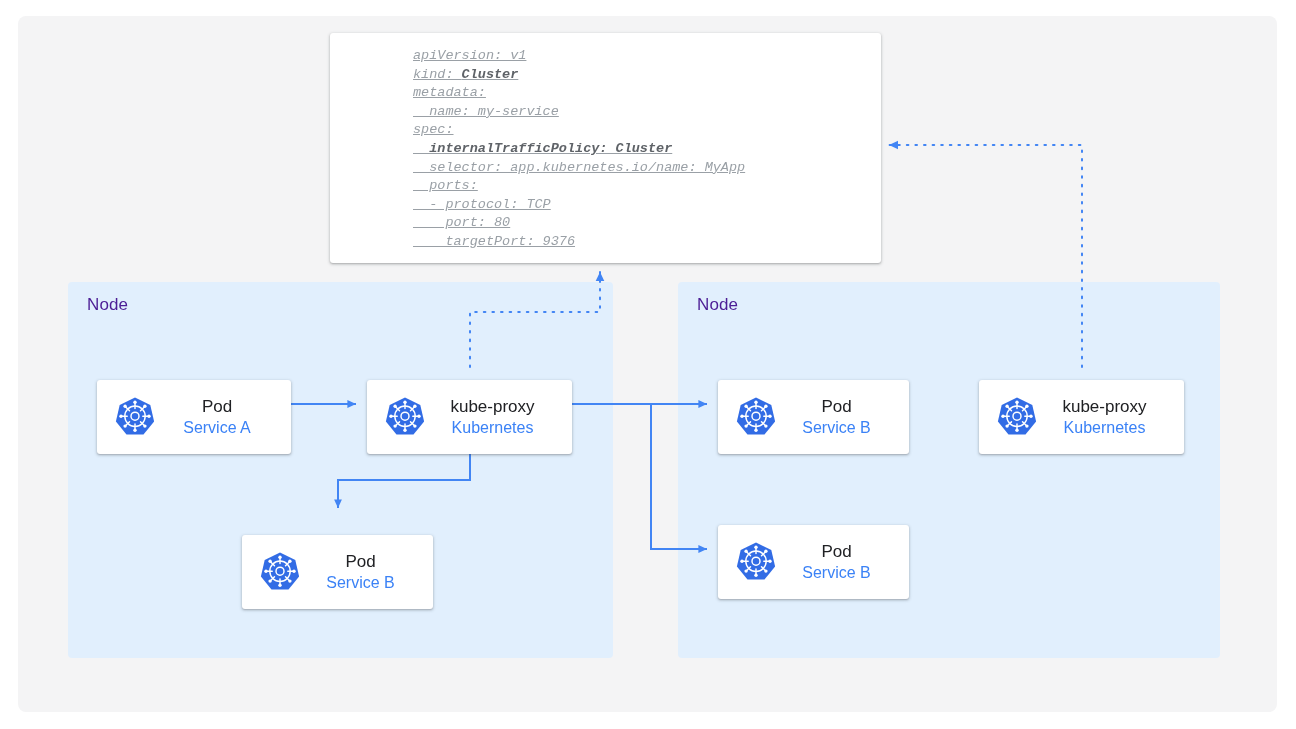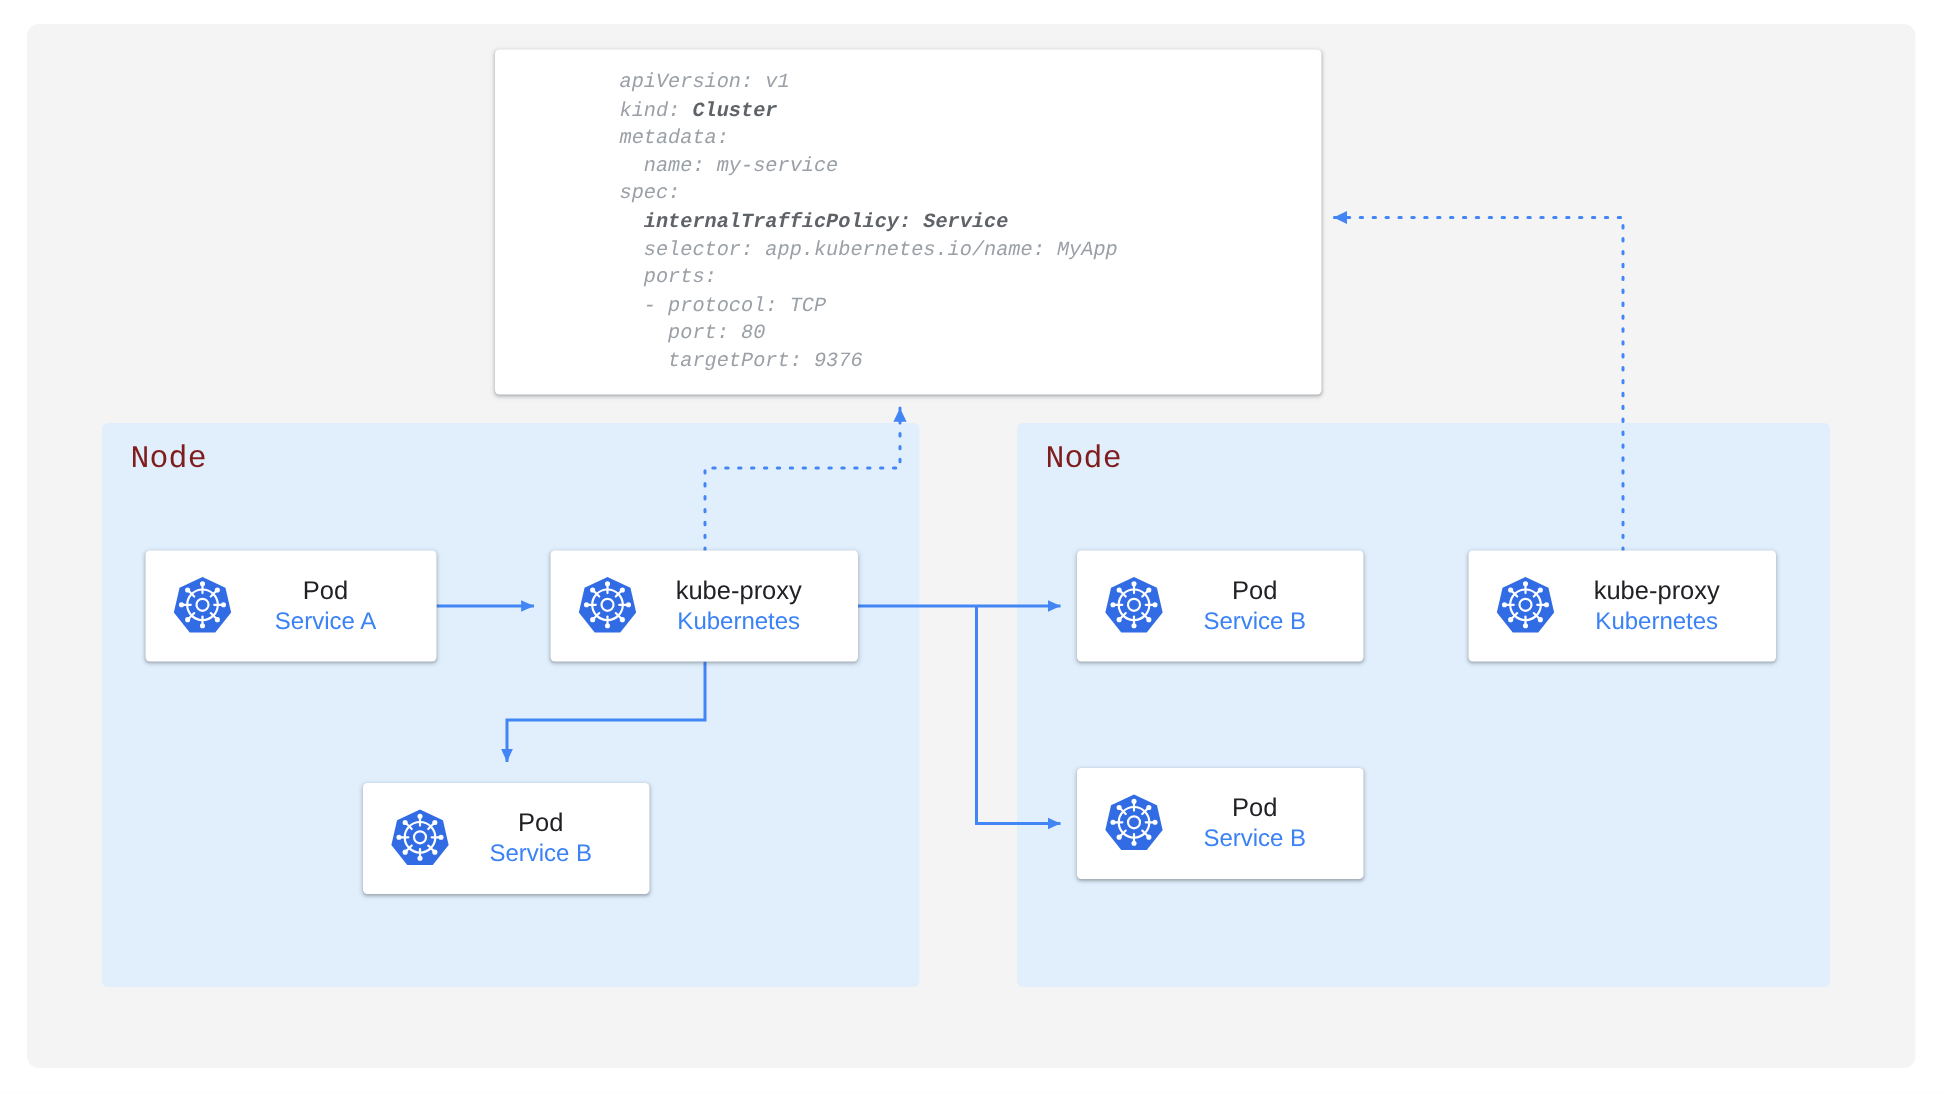--- a/index.html
+++ b/index.html
@@ -31,34 +31,34 @@
     position: absolute;
     background: #e1effd;
     border-radius: 4px;
   }
   #node-left  { left: 68px;  top: 282px; width: 545px; height: 376px; }
   #node-right { left: 678px; top: 282px; width: 542px; height: 376px; }
   .node-label {
     position: absolute;
     left: 19px;
     top: 13px;
-    font-size: 21px;
-    color: #7f1d1d;
+    font-size: 17px;
+    color: #4c1d95;
     letter-spacing: 0.1px;
-    font-family: Liberation Mono, monospace;
   }
   
   .card {
     position: absolute;
     background: #ffffff;
     border-radius: 3px;
     box-shadow: 0 1px 2px rgba(60,64,67,0.30), 0 1px 3px 1px rgba(60,64,67,0.12);
     display: flex;
     align-items: center;
     box-sizing: border-box;
+    margin-top: 13px;
   }
   .card .logo {
     flex: 0 0 auto;
     margin-left: 16px;
     width: 44px;
     height: 44px;
   }
   .card .card-text {
     flex: 1 1 auto;
     text-align: center;
@@ -99,20 +99,21 @@
     position: absolute;
     left: 83px;
     top: 14px;
     margin: 0;
     font-family: "Liberation Mono", "DejaVu Sans Mono", monospace;
     font-size: 13.5px;
     line-height: 18.6px;
     font-style: italic;
     color: #9aa0a6;
     white-space: pre;
+    text-decoration: underline;
   }
   #yaml-code .b {
     font-weight: bold;
     color: #5f6368;
   }
   
   #wires {
     position: absolute;
     left: 0; top: 0;
     width: 1296px;
@@ -160,21 +161,21 @@
 
     <path d="M1082,367 L1082,145 L889,145" fill="none" stroke="#4285f4" stroke-width="2" stroke-dasharray="1.6 7" stroke-linecap="round" marker-end="url(#arrowDot)"></path>
   </svg>
 
   <div id="yaml-card">
     <pre id="yaml-code">apiVersion: v1
 kind: <span class="b">Cluster</span>
 metadata:
   name: my-service
 spec:
-<span class="b">  internalTrafficPolicy: Service</span>
+<span class="b">  internalTrafficPolicy: Cluster</span>
   selector: app.kubernetes.io/name: MyApp
   ports:
   - protocol: TCP
     port: 80
     targetPort: 9376</pre>
   </div>
 
   <div class="card" id="pod-a">
     <span class="logo">
       <svg viewBox="0 0 44 44" width="44" height="44">

